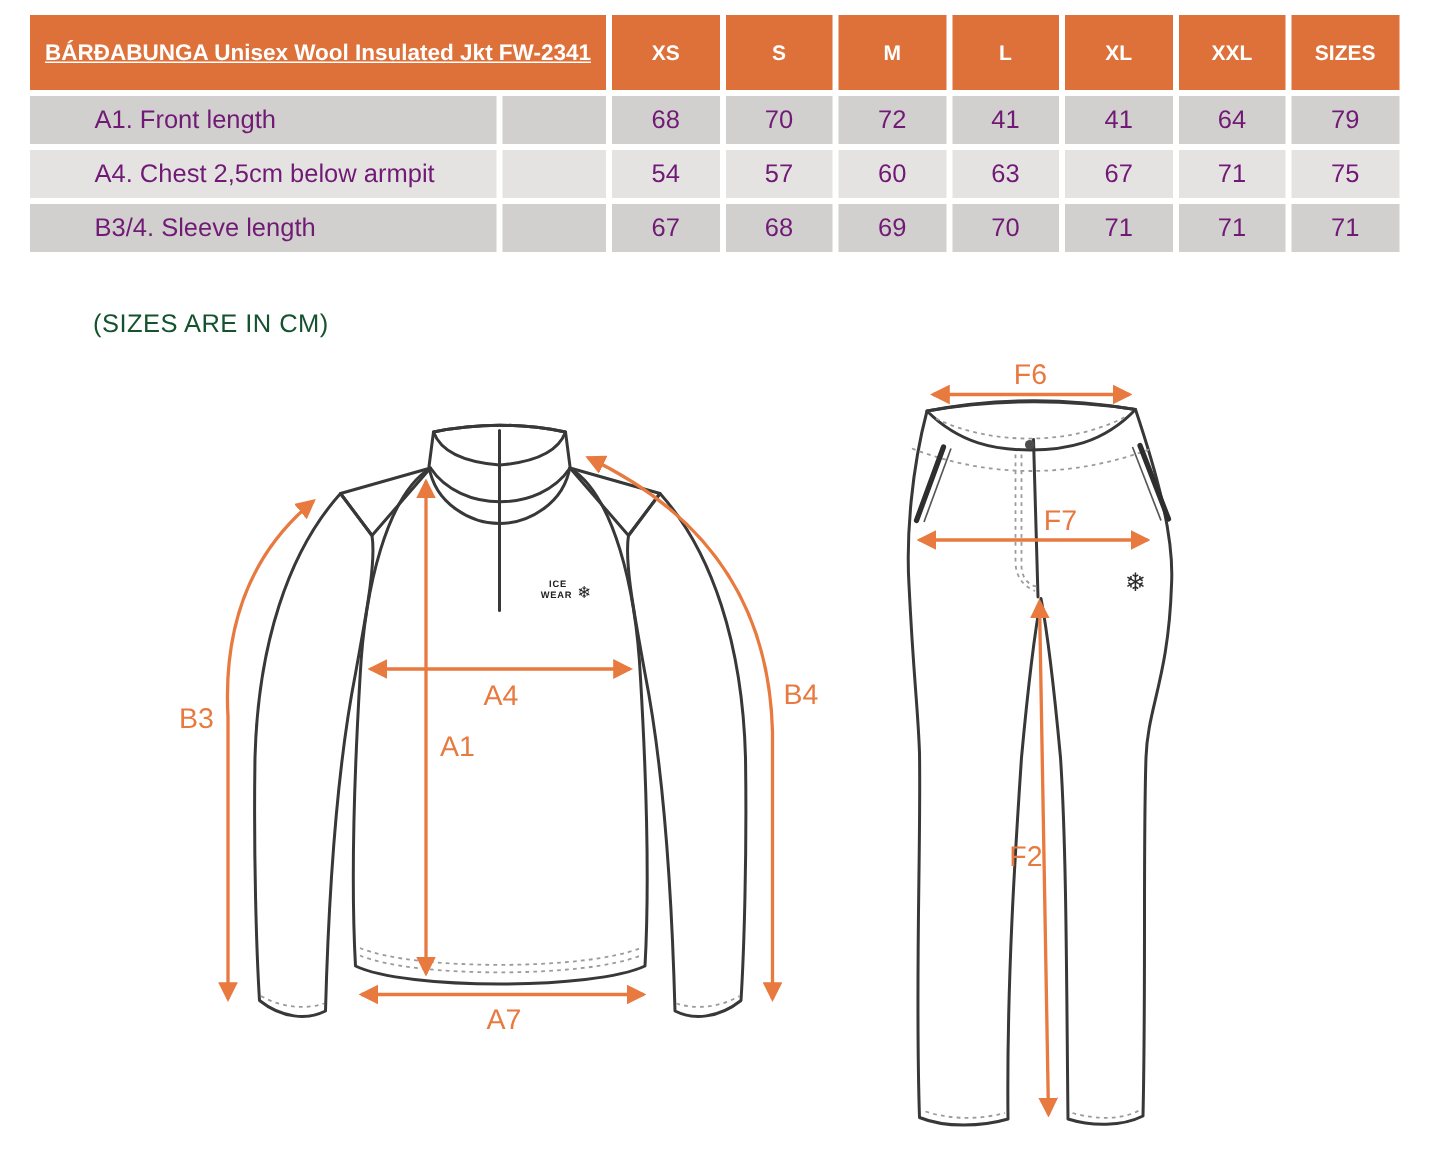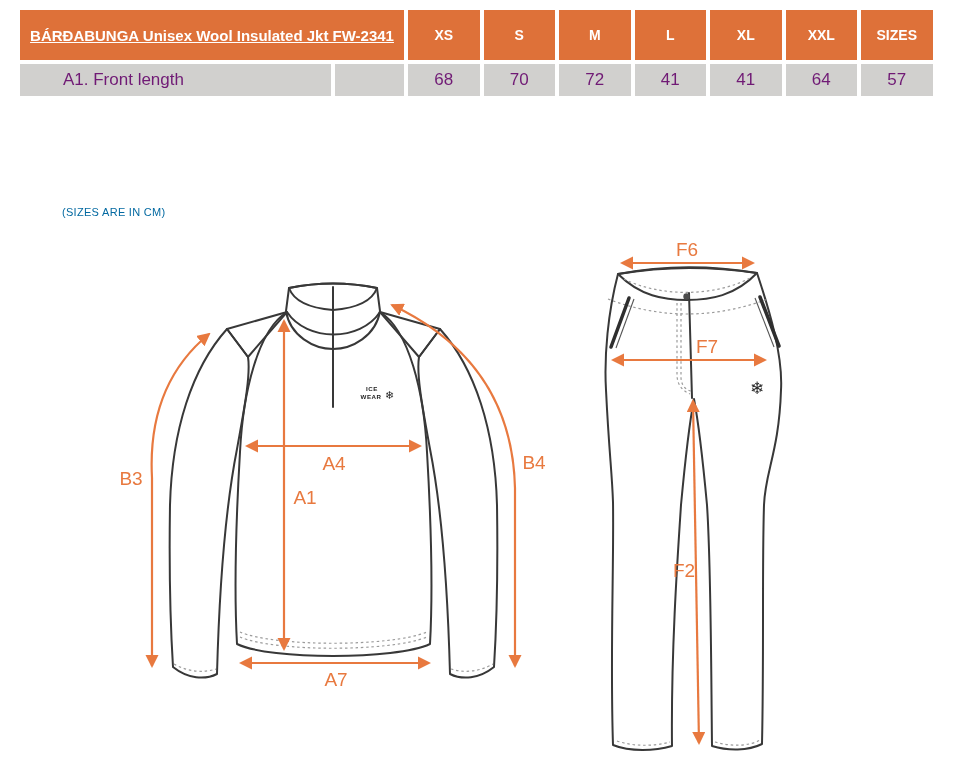--- a/index.html
+++ b/index.html
@@ -11,21 +11,21 @@
     border-collapse:separate;border-spacing:4px 4px;table-layout:fixed;}
   table.size-chart th{background:#DE7139;color:#ffffff;font-weight:bold;height:48px;
     font-size:14px;text-align:center;vertical-align:middle;}
   table.size-chart th.title{font-size:15px;text-decoration:underline;}
   table.size-chart td{height:30px;font-size:17px;color:#701a75;text-align:center;
     vertical-align:middle;}
   table.size-chart tbody tr:nth-child(odd) td{background:#D1D0CE;}
   table.size-chart tbody tr:nth-child(even) td{background:#E4E3E1;}
   td.lbl{text-align:left !important;padding-left:43px;}
 
-  .units-note{position:absolute;left:62px;top:206px;color:#0369a1;font-size:11px;
+  .units-note{position:absolute;left:62px;top:206px;color:#14532d;font-size:17px;
     letter-spacing:.3px;}
 
   svg.diagram{position:absolute;left:0;top:228px;}
   svg text{font-family:"Liberation Sans",sans-serif;}
   .dimlabel{fill:#E8793F;font-size:19px;font-weight:500;}
   .garment{stroke:#383838;stroke-width:2;fill:none;stroke-linejoin:round;stroke-linecap:round;}
   .stitch{stroke:#9b9b9b;stroke-width:1.2;fill:none;stroke-dasharray:2.5 2.8;}
   .arrow{stroke:#E8793F;stroke-width:2.2;fill:none;}
 </style>
 </head>
@@ -60,21 +60,43 @@
     <tbody>
       <tr>
         <td class="lbl">A1. Front length</td>
         <td></td>
         <td>68</td>
         <td>70</td>
         <td>72</td>
         <td>41</td>
         <td>41</td>
         <td>64</td>
+        <td>79</td>
+      </tr>
+      <tr>
+        <td class="lbl">A4. Chest 2,5cm below armpit</td>
+        <td></td>
+        <td>54</td>
         <td>57</td>
+        <td>60</td>
+        <td>63</td>
+        <td>67</td>
+        <td>71</td>
+        <td>75</td>
+      </tr>
+      <tr>
+        <td class="lbl">B3/4. Sleeve length</td>
+        <td></td>
+        <td>67</td>
+        <td>68</td>
+        <td>69</td>
+        <td>70</td>
+        <td>71</td>
+        <td>71</td>
+        <td>71</td>
       </tr>
     </tbody>
   </table>
 
   <div class="units-note">(SIZES ARE IN CM)</div>
 
   <svg class="diagram" width="967" height="552" viewBox="0 228 967 552">
     <defs>
       <marker id="ah" viewBox="0 0 10 10" refX="8.5" refY="5" markerWidth="6" markerHeight="6" orient="auto-start-reverse">
         <path d="M0,0 L10,5 L0,10 Z" fill="#E8793F"></path>

